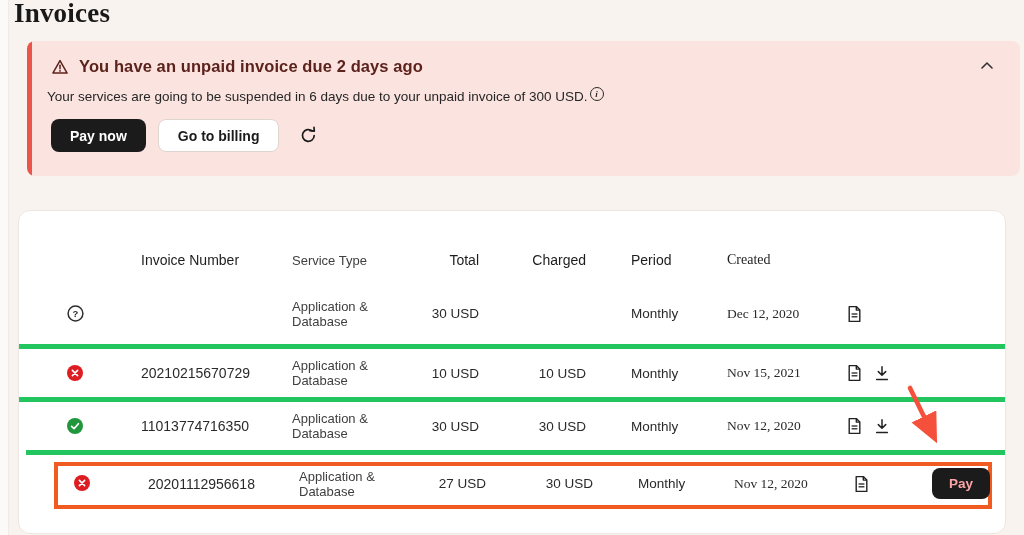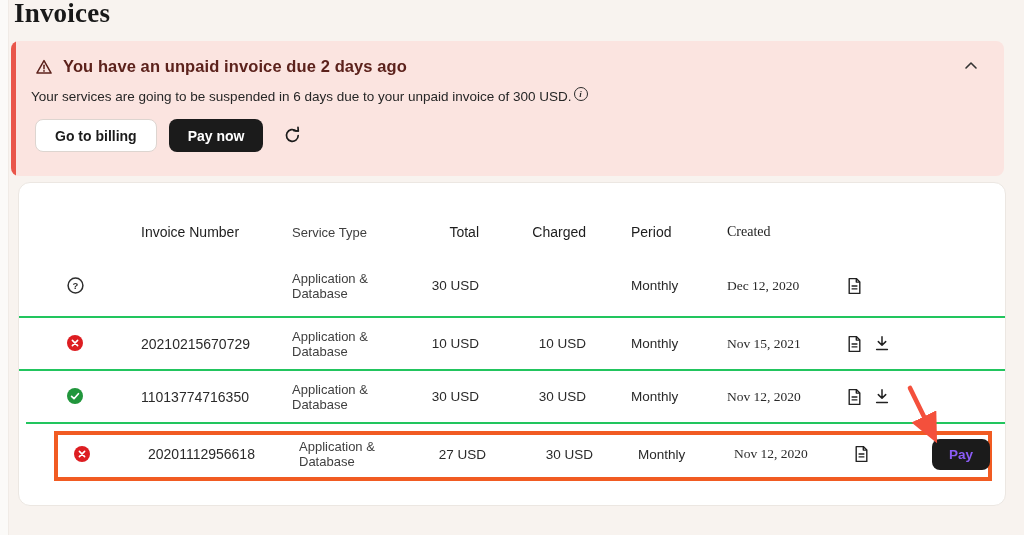--- a/index.html
+++ b/index.html
@@ -15,21 +15,21 @@
 
   
   .page-title {
     position:absolute; left:14px; top:-2px;
     font-family:"Liberation Serif","DejaVu Serif",serif;
     font-size:27px; font-weight:600; color:#191919; letter-spacing:.2px;
   }
 
   
   .alert {
-    position:absolute; left:11px; top:41px; width:993px; height:135px;
+    position:absolute; left:27px; top:41px; width:993px; height:135px;
     background:#fbe4e0; border-radius:8px; overflow:hidden;
     padding:16px 20px 0 24px;
   }
   .alert::before {
     content:""; position:absolute; left:0; top:0; bottom:0; width:5px;
     background:#e9554a; border-radius:8px 0 0 8px;
   }
   .alert-head { display:flex; align-items:center; gap:10px; }
   .alert-title { font-size:16.5px; font-weight:bold; color:#5c221c; letter-spacing:.1px; }
   .warn-icon { display:inline-flex; flex:0 0 auto; }
@@ -43,46 +43,46 @@
   .alert-actions { margin-top:15px; display:flex; align-items:center; gap:12px; }
   .btn { border:none; cursor:pointer; border-radius:8px; height:33px; padding:0 19px;
          font-size:14px; font-weight:bold; font-family:inherit; display:inline-flex; align-items:center; }
   .btn-dark  { background:#1b1b1b; color:#fff; }
   .btn-light { background:#fff; color:#1b1b1b; border:1px solid #ddd5d0; }
   .icon-btn { background:none; border:none; cursor:pointer; display:inline-flex; padding:4px; margin-left:4px; }
   .collapse-btn { position:absolute; right:22px; top:13px; background:none; border:none; cursor:pointer; padding:4px; }
 
   
   .card {
-    position:absolute; left:18px; top:182px; width:988px; height:324px;
+    position:absolute; left:18px; top:210px; width:988px; height:324px;
     background:#fff; border:1px solid #ece7e2; border-radius:12px;
     overflow:hidden;
   }
   .trow {
     display:grid;
     grid-template-columns:48px 160px 160px 60px 107px 96px 141px 60px 1fr;
     align-items:center;
     padding:0 15px 0 32px;
   }
   .thead { height:72px; padding-top:26px; font-size:14px; color:#1d1d1d; }
-  .tbody-row { height:53px; border-top:2px solid #22c55e; font-size:13.5px; color:#2a2a2a; position:relative; }
+  .tbody-row { height:53px; border-top:5px solid #22c55e; font-size:13.5px; color:#2a2a2a; position:relative; }
   .tbody-row.first { height:61px; border-top:none; }
   .tbody-row.last  { height:62px;margin-left:7px; }
   .c-status { display:flex; justify-content:center; }
   .c-invoice { padding-left:42px; font-size:14px; }
   .c-service { padding-left:33px; font-size:13px; color:#404040; }
   .c-total   { text-align:right; }
   .c-charged { text-align:right; }
   .c-period  { padding-left:45px; }
   .c-created { padding-left:45px;font-family:Liberation Serif, serif; }
   .c-icons   { padding-left:23px; display:flex; align-items:center; gap:11px; }
   .c-action  { display:flex; justify-content:flex-end; }
   .doc-btn, .dl-btn { background:none; border:none; cursor:pointer; display:inline-flex; padding:0; }
   .pay-btn {
-    background:#1b1b1b; color:#8b5cf6; border:none; cursor:pointer;
+    background:#1b1b1b; color:#fca5a5; border:none; cursor:pointer;
     height:31px; padding:0 17px; border-radius:8px; font-size:13.5px; font-weight:bold; font-family:inherit;
     position:relative; z-index:3;
   }
   .status-ico { width:17px; height:17px; display:none; }
   .tbody-row[data-status="unknown"] .ico-unknown,
   .tbody-row[data-status="error"]   .ico-error,
   .tbody-row[data-status="success"] .ico-success { display:block; }
 
   
   .tbody-row.highlight::after {
@@ -114,22 +114,22 @@
   <button class="collapse-btn" aria-label="collapse">
     <svg width="14" height="9" viewBox="0 0 14 9">
         <path d="M2 7 L7 2 L12 7" fill="none" stroke="#333" stroke-width="1.6" stroke-linecap="round" stroke-linejoin="round"></path>
       </svg>
   </button>
   <div class="alert-body-row">
     <span>Your services are going to be suspended in 6 days due to your unpaid invoice of 300 USD.</span>
     <span class="info-icon">i</span>
   </div>
   <div class="alert-actions">
+    <button class="btn btn-dark">Pay now</button>
     <button class="btn btn-light">Go to billing</button>
-    <button class="btn btn-dark">Pay now</button>
     <button class="icon-btn" aria-label="refresh">
       <svg width="19" height="19" viewBox="0 0 19 19">
         <path d="M15.2 9.5 a5.9 5.9 0 1 1 -2.1 -4.55" fill="none" stroke="#1c1c1c" stroke-width="1.7" stroke-linecap="round"></path>
         <path d="M10.9 4.6 L15.3 5.1 L15.0 1.4" fill="none" stroke="#1c1c1c" stroke-width="1.7" stroke-linecap="round" stroke-linejoin="round"></path>
       </svg>
     </button>
   </div>
 </section>
 
 <section class="card">

